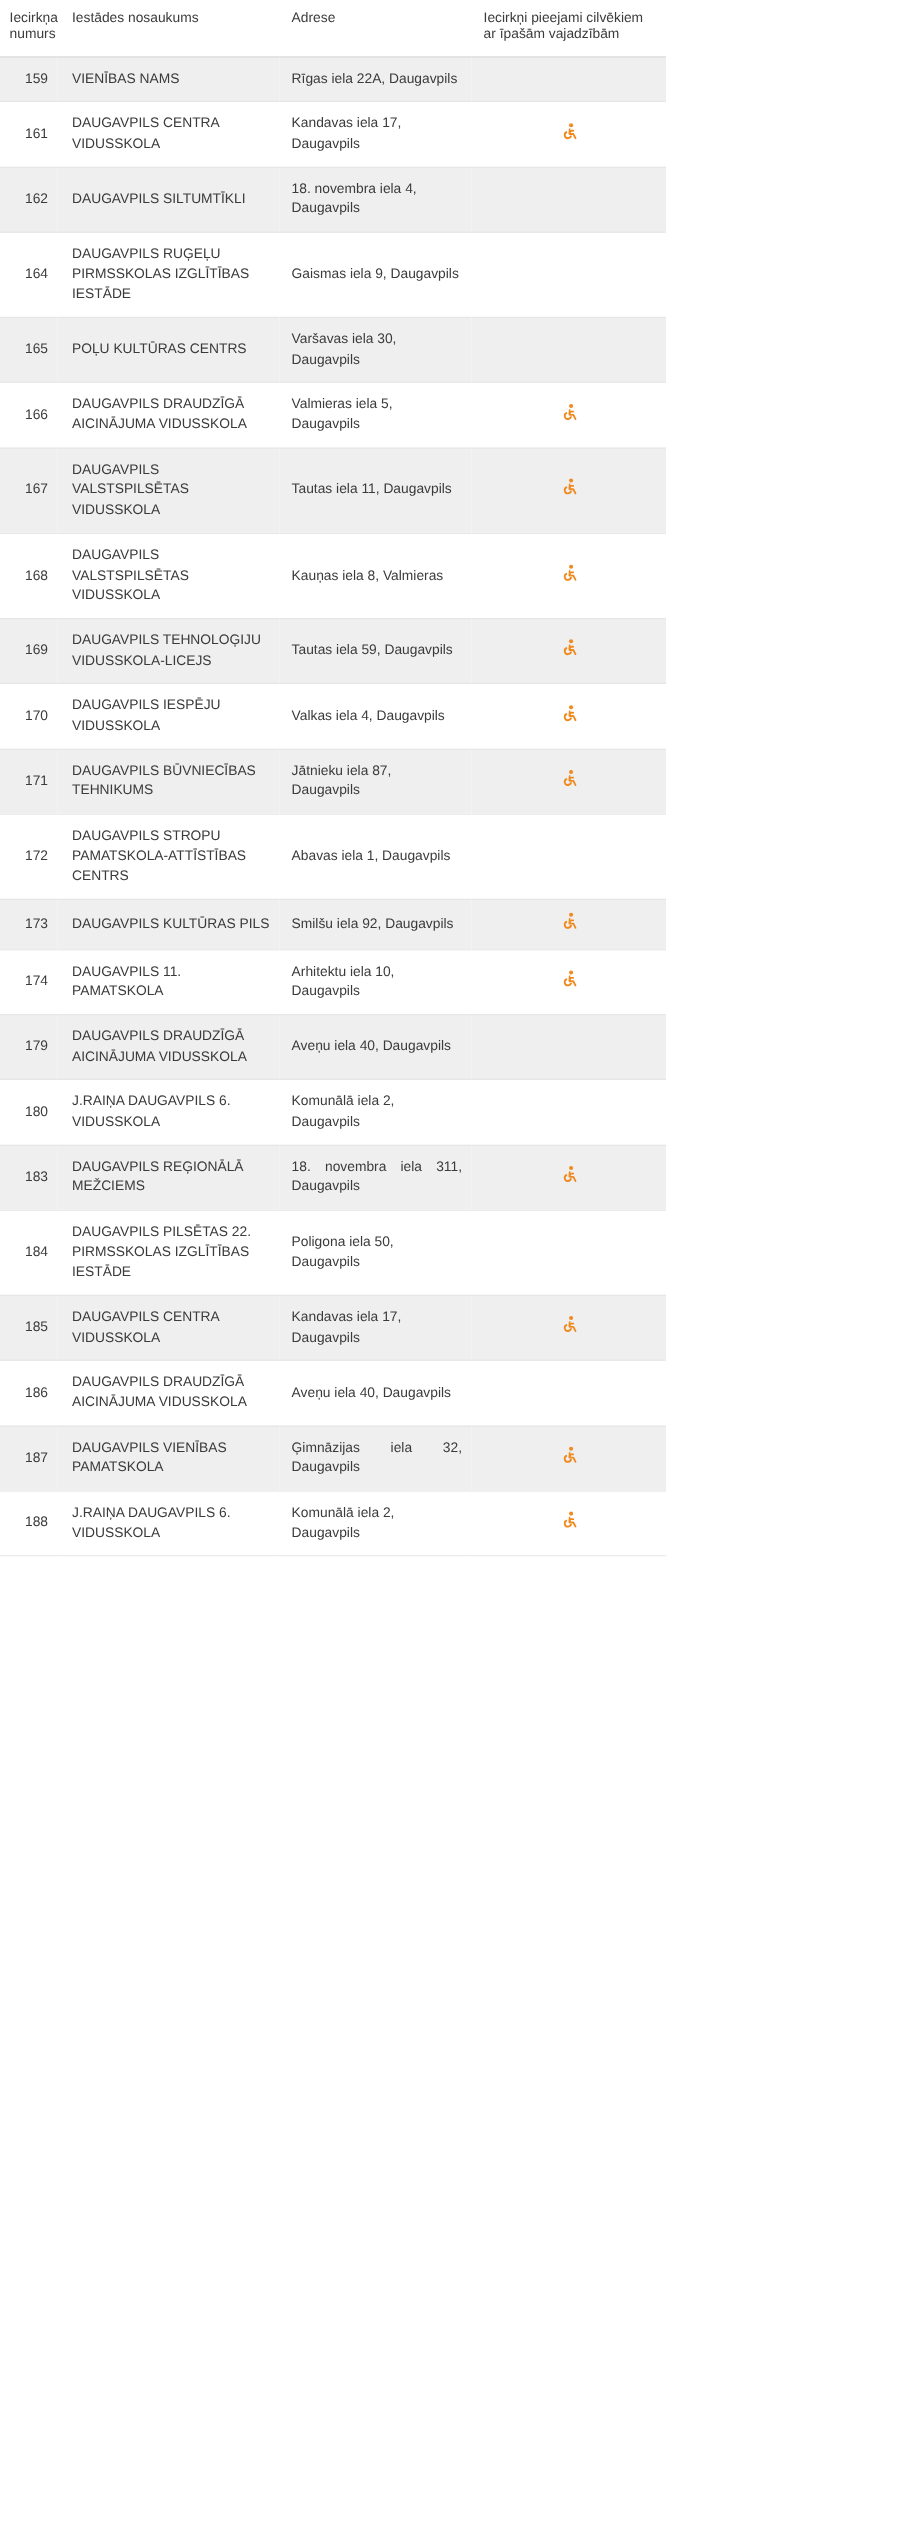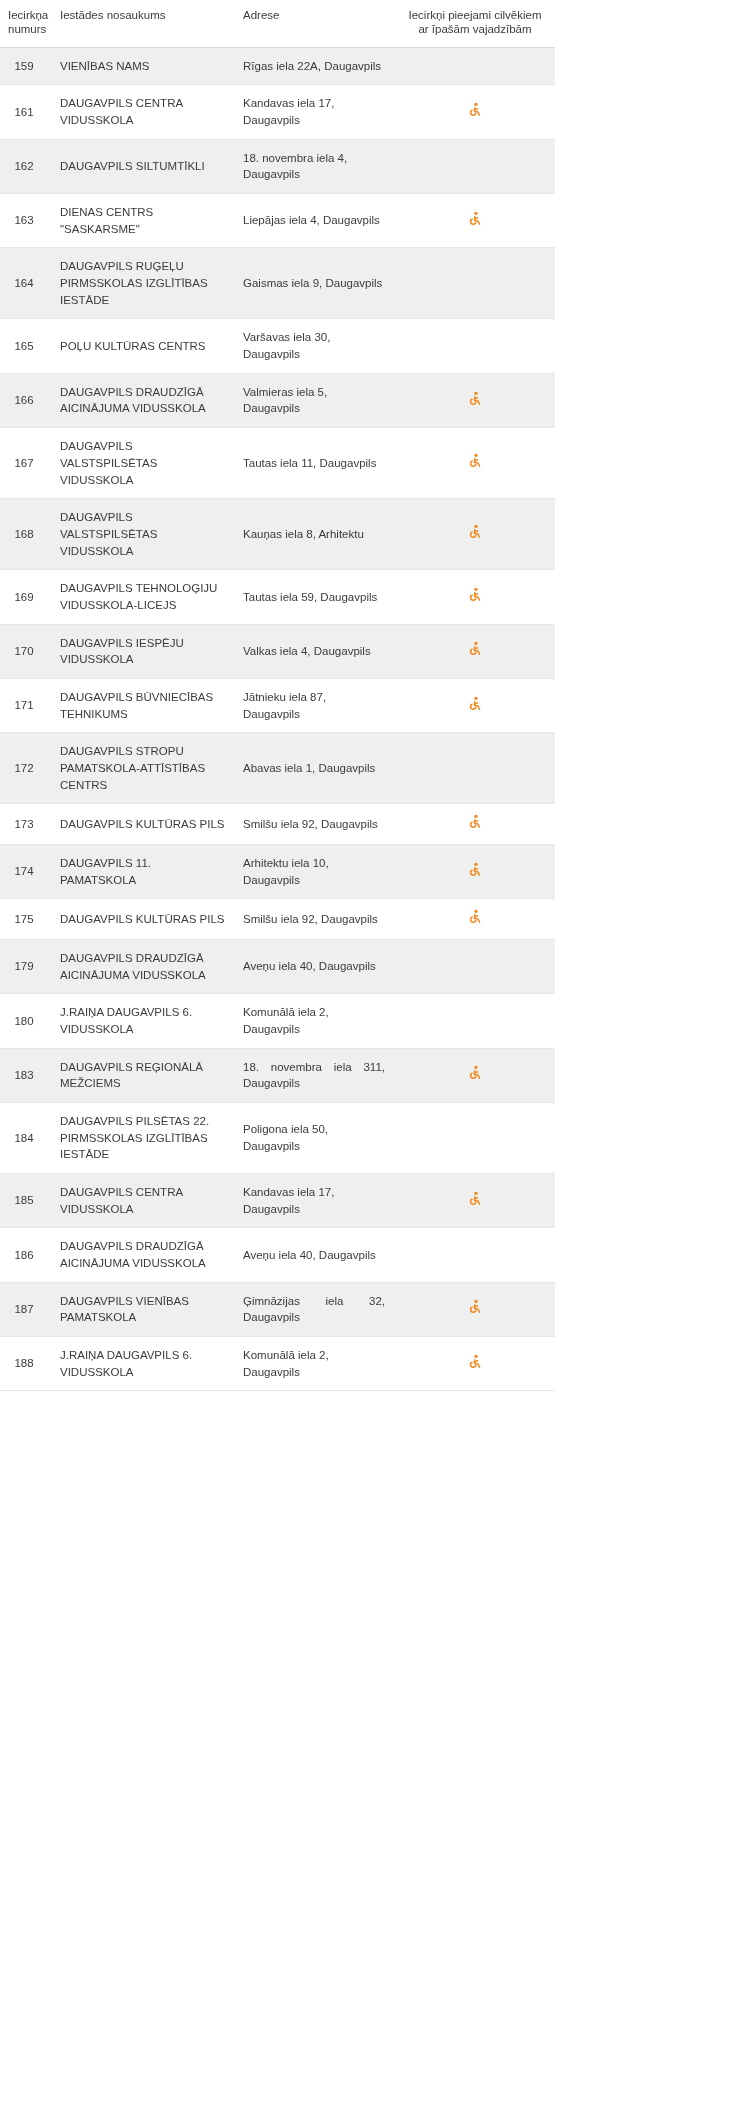--- a/index.html
+++ b/index.html
@@ -36,35 +36,35 @@
     text-align: left;
     vertical-align: top;
     padding: 8px 8px 10px 8px;
     line-height: 1.25;
     background: #ffffff;
     border-bottom: 1px solid #d9d9d9;
   }
   thead th.th-num { padding-left: 8px; }
   thead th.th-name { padding-left: 12px; }
   thead th.th-addr { padding-left: 10px; }
-  thead th.th-access { padding-left: 10px; text-align: center; }
+  thead th.th-access { padding-left: 10px; }
 
   tbody td {
     font-size: 11.5px;
     color: #3b3b3b;
     vertical-align: middle;
     padding: 10px 8px;
     line-height: 1.45;
     border-bottom: 1px solid #e6e6e6;
   }
   tbody tr:nth-child(odd) td { background: #efefef; }
   tbody tr:nth-child(even) td { background: #ffffff; }
 
   td.num {
-    text-align: center;
+    text-align: right;
     padding-left: 8px;
     white-space: nowrap;
     margin-left: 20px;
   }
   td.name {
     padding-left: 12px;
     padding-right: 6px;
   }
   td.addr {
     padding-left: 10px;
@@ -123,30 +123,20 @@
                 <path d="M20.4 21.6a7.2 7.2 0 11-8.6-6.1l.3 3.2a4 4 0 105.1 4.6h3.2z" fill="#f08a1e"></path>
               </svg></span></td>
         </tr>
         <tr>
           <td class="num">162</td>
           <td class="name">DAUGAVPILS SILTUMTĪKLI</td>
           <td class="addr">18. novembra iela 4, Daugavpils</td>
           <td class="access"></td>
         </tr>
         <tr>
-          <td class="num">163</td>
-          <td class="name">DIENAS CENTRS "SASKARSME"</td>
-          <td class="addr">Liepājas iela 4, Daugavpils</td>
-          <td class="access"><span class="wheelchair"><svg viewBox="0 0 32 32" width="15" height="15" aria-hidden="true">
-                <circle cx="19" cy="5" r="3.6" fill="#f08a1e"></circle>
-                <path d="M17.6 10.2c-1.5 0-2.6 1.1-2.7 2.5l-.5 7.1c-.1 1.4 1 2.6 2.4 2.6h5.3l3.3 6.6c.4.8 1.4 1.1 2.2.7.8-.4 1.1-1.4.7-2.2l-3.7-7.4c-.3-.7-1-1.1-1.8-1.1h-4.3l.2-2.6h4.1c.9 0 1.6-.7 1.6-1.6s-.7-1.6-1.6-1.6h-5.2z" fill="#f08a1e"></path>
-                <path d="M20.4 21.6a7.2 7.2 0 11-8.6-6.1l.3 3.2a4 4 0 105.1 4.6h3.2z" fill="#f08a1e"></path>
-              </svg></span></td>
-        </tr>
-        <tr>
           <td class="num">164</td>
           <td class="name">DAUGAVPILS RUĢEĻU PIRMSSKOLAS IZGLĪTĪBAS IESTĀDE</td>
           <td class="addr">Gaismas iela 9, Daugavpils</td>
           <td class="access"></td>
         </tr>
         <tr>
           <td class="num">165</td>
           <td class="name">POĻU KULTŪRAS CENTRS</td>
           <td class="addr">Varšavas iela 30, Daugavpils</td>
           <td class="access"></td>
@@ -167,21 +157,21 @@
           <td class="addr">Tautas iela 11, Daugavpils</td>
           <td class="access"><span class="wheelchair"><svg viewBox="0 0 32 32" width="15" height="15" aria-hidden="true">
                 <circle cx="19" cy="5" r="3.6" fill="#f08a1e"></circle>
                 <path d="M17.6 10.2c-1.5 0-2.6 1.1-2.7 2.5l-.5 7.1c-.1 1.4 1 2.6 2.4 2.6h5.3l3.3 6.6c.4.8 1.4 1.1 2.2.7.8-.4 1.1-1.4.7-2.2l-3.7-7.4c-.3-.7-1-1.1-1.8-1.1h-4.3l.2-2.6h4.1c.9 0 1.6-.7 1.6-1.6s-.7-1.6-1.6-1.6h-5.2z" fill="#f08a1e"></path>
                 <path d="M20.4 21.6a7.2 7.2 0 11-8.6-6.1l.3 3.2a4 4 0 105.1 4.6h3.2z" fill="#f08a1e"></path>
               </svg></span></td>
         </tr>
         <tr>
           <td class="num">168</td>
           <td class="name">DAUGAVPILS VALSTSPILSĒTAS VIDUSSKOLA</td>
-          <td class="addr">Kauņas iela 8, Arhitektu</td>
+          <td class="addr">Kauņas iela 8, Valmieras</td>
           <td class="access"><span class="wheelchair"><svg viewBox="0 0 32 32" width="15" height="15" aria-hidden="true">
                 <circle cx="19" cy="5" r="3.6" fill="#f08a1e"></circle>
                 <path d="M17.6 10.2c-1.5 0-2.6 1.1-2.7 2.5l-.5 7.1c-.1 1.4 1 2.6 2.4 2.6h5.3l3.3 6.6c.4.8 1.4 1.1 2.2.7.8-.4 1.1-1.4.7-2.2l-3.7-7.4c-.3-.7-1-1.1-1.8-1.1h-4.3l.2-2.6h4.1c.9 0 1.6-.7 1.6-1.6s-.7-1.6-1.6-1.6h-5.2z" fill="#f08a1e"></path>
                 <path d="M20.4 21.6a7.2 7.2 0 11-8.6-6.1l.3 3.2a4 4 0 105.1 4.6h3.2z" fill="#f08a1e"></path>
               </svg></span></td>
         </tr>
         <tr>
           <td class="num">169</td>
           <td class="name">DAUGAVPILS TEHNOLOĢIJU VIDUSSKOLA-LICEJS</td>
           <td class="addr">Tautas iela 59, Daugavpils</td>
@@ -231,30 +221,20 @@
           <td class="num">174</td>
           <td class="name">DAUGAVPILS 11. PAMATSKOLA</td>
           <td class="addr">Arhitektu iela 10, Daugavpils</td>
           <td class="access"><span class="wheelchair"><svg viewBox="0 0 32 32" width="15" height="15" aria-hidden="true">
                 <circle cx="19" cy="5" r="3.6" fill="#f08a1e"></circle>
                 <path d="M17.6 10.2c-1.5 0-2.6 1.1-2.7 2.5l-.5 7.1c-.1 1.4 1 2.6 2.4 2.6h5.3l3.3 6.6c.4.8 1.4 1.1 2.2.7.8-.4 1.1-1.4.7-2.2l-3.7-7.4c-.3-.7-1-1.1-1.8-1.1h-4.3l.2-2.6h4.1c.9 0 1.6-.7 1.6-1.6s-.7-1.6-1.6-1.6h-5.2z" fill="#f08a1e"></path>
                 <path d="M20.4 21.6a7.2 7.2 0 11-8.6-6.1l.3 3.2a4 4 0 105.1 4.6h3.2z" fill="#f08a1e"></path>
               </svg></span></td>
         </tr>
         <tr>
-          <td class="num">175</td>
-          <td class="name">DAUGAVPILS KULTŪRAS PILS</td>
-          <td class="addr">Smilšu iela 92, Daugavpils</td>
-          <td class="access"><span class="wheelchair"><svg viewBox="0 0 32 32" width="15" height="15" aria-hidden="true">
-                <circle cx="19" cy="5" r="3.6" fill="#f08a1e"></circle>
-                <path d="M17.6 10.2c-1.5 0-2.6 1.1-2.7 2.5l-.5 7.1c-.1 1.4 1 2.6 2.4 2.6h5.3l3.3 6.6c.4.8 1.4 1.1 2.2.7.8-.4 1.1-1.4.7-2.2l-3.7-7.4c-.3-.7-1-1.1-1.8-1.1h-4.3l.2-2.6h4.1c.9 0 1.6-.7 1.6-1.6s-.7-1.6-1.6-1.6h-5.2z" fill="#f08a1e"></path>
-                <path d="M20.4 21.6a7.2 7.2 0 11-8.6-6.1l.3 3.2a4 4 0 105.1 4.6h3.2z" fill="#f08a1e"></path>
-              </svg></span></td>
-        </tr>
-        <tr>
           <td class="num">179</td>
           <td class="name">DAUGAVPILS DRAUDZĪGĀ AICINĀJUMA VIDUSSKOLA</td>
           <td class="addr">Aveņu iela 40, Daugavpils</td>
           <td class="access"></td>
         </tr>
         <tr>
           <td class="num">180</td>
           <td class="name">J.RAIŅA DAUGAVPILS 6. VIDUSSKOLA</td>
           <td class="addr">Komunālā iela 2, Daugavpils</td>
           <td class="access"></td>

